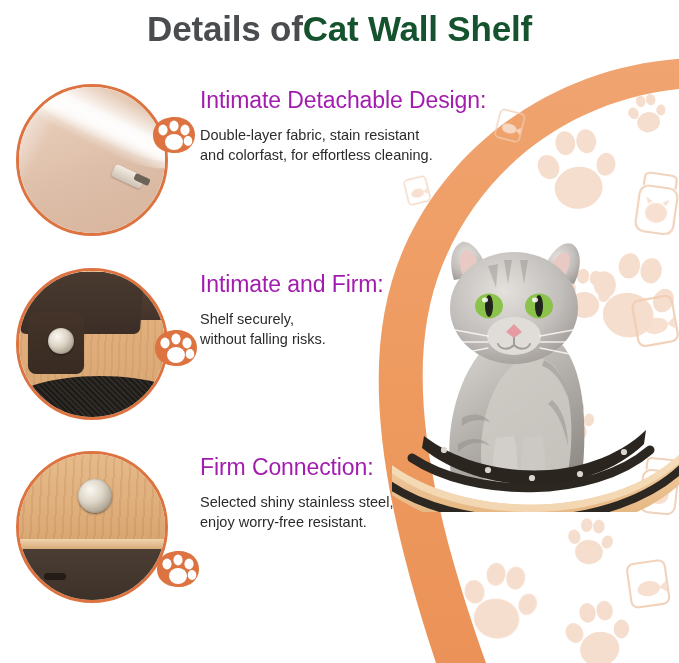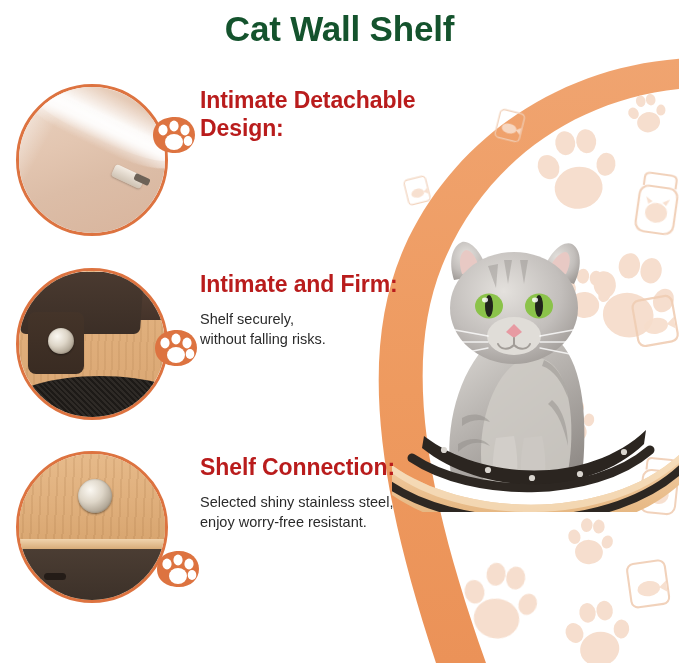--- a/index.html
+++ b/index.html
@@ -51,21 +51,21 @@
   .paw-conn{
     position:absolute;width:46px;height:40px;
   }
   .p1{left:137px;top:33px;}
   .p2{left:139px;top:62px;}
   .p3{left:141px;top:100px;}
 
   
   .ftext{position:absolute;left:200px;top:4px;width:300px;}
   .fhead{
-    color:#b91c1c;font-size:23px;font-weight:700;line-height:1.22;
+    color:#a21caf;font-size:23px;font-weight:400;line-height:1.22;
     margin:0 0 12px 0;letter-spacing:-0.1px;
   }
   .fbody{
     color:#2b2b2b;font-size:14.5px;line-height:1.37;margin:0;
     font-weight:400;
   }
   .fbody .ln{display:block;}
 
   
   .ph-fabric{
@@ -213,20 +213,21 @@
       <use href="#jarIcon" transform="translate(658,199) rotate(8)"></use>
       <use href="#jarIcon" transform="translate(660,482) rotate(6) scale(0.92)"></use>
       <use href="#pouchIcon" transform="translate(655,320) rotate(-10)"></use>
       <use href="#pouchIcon" transform="translate(648,583) rotate(-8) scale(0.95)"></use>
       <use href="#pouchIcon" transform="translate(510,125) rotate(14) scale(0.62)"></use>
       <use href="#pouchIcon" transform="translate(417,190) rotate(-14) scale(0.55)"></use>
     </g>
   </svg>
 
   <div class="title">
+    <span class="t-dark">Details of</span>
     <span class="t-orange">Cat Wall Shelf</span>
   </div>
 
   <svg class="cat-scene" viewBox="0 0 287 280" xmlns="http://www.w3.org/2000/svg">
     <defs>
       <linearGradient id="woodG" x1="0" y1="0" x2="0" y2="1">
         <stop offset="0%" stop-color="#f3d3ae"></stop>
         <stop offset="38%" stop-color="#edc496"></stop>
         <stop offset="100%" stop-color="#e2b077"></stop>
       </linearGradient>
@@ -333,20 +334,24 @@
         <ellipse cx="23" cy="11" rx="4.6" ry="5.4" fill="#ffffff"></ellipse>
         <ellipse cx="34" cy="15" rx="4.6" ry="5.4" fill="#ffffff"></ellipse>
         <ellipse cx="37" cy="26" rx="4.3" ry="5" fill="#ffffff"></ellipse>
       </svg>
     </div>
     <div class="ftext">
       <div class="fhead">
         <span class="ln">Intimate Detachable</span>
         <span class="ln">Design:</span>
       </div>
+      <p class="fbody">
+        <span class="ln">Double-layer fabric, stain resistant</span>
+        <span class="ln">and colorfast, for effortless cleaning.</span>
+      </p>
     </div>
   </div>
 
   <div class="feature f2">
     <div class="circ-wrap">
       <div class="circ">
         <div class="photo ph-wood">
           <div class="brkt-top"></div>
           <div class="brkt"></div>
           <div class="brkt-leg"></div>
@@ -390,21 +395,21 @@
         <path d="M2,20 C2,8 12,2 24,2 C36,2 44,10 44,20 C44,30 36,38 24,38 C12,38 2,32 2,20 Z" fill="#dd7340"></path>
         <ellipse cx="23" cy="27" rx="9" ry="8" fill="#ffffff"></ellipse>
         <ellipse cx="12" cy="15" rx="4.6" ry="5.4" fill="#ffffff"></ellipse>
         <ellipse cx="23" cy="11" rx="4.6" ry="5.4" fill="#ffffff"></ellipse>
         <ellipse cx="34" cy="15" rx="4.6" ry="5.4" fill="#ffffff"></ellipse>
         <ellipse cx="37" cy="26" rx="4.3" ry="5" fill="#ffffff"></ellipse>
       </svg>
     </div>
     <div class="ftext">
       <div class="fhead">
-        <span class="ln">Shelf</span>
+        <span class="ln">Firm</span>
         <span class="ln">Connection:</span>
       </div>
       <p class="fbody">
         <span class="ln">Selected shiny stainless steel,</span>
         <span class="ln">enjoy worry-free resistant.</span>
       </p>
     </div>
   </div>
 
 </div>

